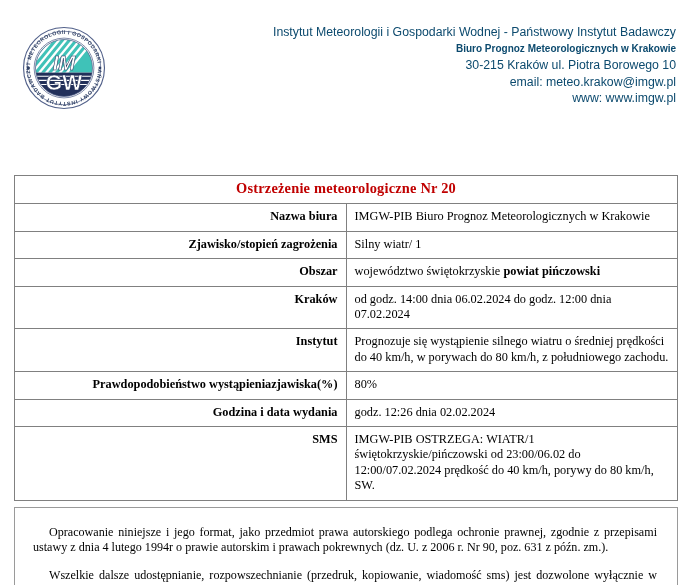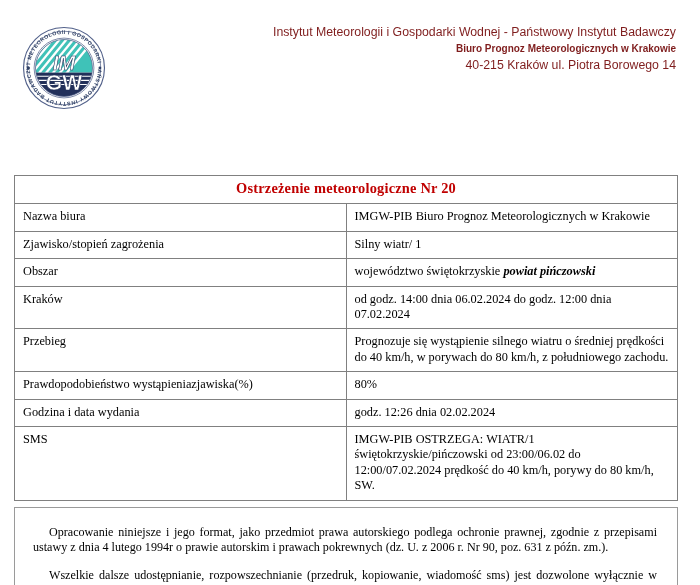--- a/index.html
+++ b/index.html
@@ -29,21 +29,21 @@
     flex: 0 0 100px;
     display: flex;
     justify-content: center;
     align-items: flex-start;
     padding-top: 8px;
   }
   .header-text {
     flex: 1;
     text-align: right;
     font-family: "Liberation Sans", sans-serif;
-    color: #7f1d1d;
+    color: #0c4a6e;
     font-size: 12.3px;
     line-height: 16.6px;
     padding-top: 10px;
     padding-right: 2px;
   }
   .header-text .strong {
     font-weight: bold;
     font-size: 10px;
   }
 
@@ -58,36 +58,37 @@
   }
   table.warning td {
     border: 1px solid #808080;
     padding: 5px 8px 6px 8px;
     vertical-align: top;
     font-size: 12.3px;
     line-height: 15.4px;
   }
   td.label {
     width: 178px;
-    font-weight: normal;
+    font-weight: bold;
+    text-align: right;
   }
   td.value {
     font-weight: normal;
   }
   td.title-cell {
     text-align: center;
     padding: 7px 4px 8px 4px;
   }
   .doc-title {
     color: #c00000;
     font-weight: bold;
     font-size: 14.4px;
     letter-spacing: 0.2px;
   }
-  .bold-inline { font-weight: bold; font-style: italic; }
+  .bold-inline { font-weight: bold; }
 
   
   .footer-note {
     margin: 6px 22px 0 14px;
     width: 664px;
     box-sizing: border-box;
     border: 1px solid #9a9a9a;
     padding: 5px 8px 6px 6px;
     font-size: 12.1px;
     line-height: 15.6px;
@@ -150,21 +151,23 @@
       <circle cx="100" cy="100" r="62" fill="none" stroke="#52618a" stroke-width="1.6"></circle>
 
       <text x="100" y="104" text-anchor="middle" font-family="Liberation Sans, sans-serif" font-size="44" font-weight="bold" fill="#ffffff" font-style="italic" stroke="#22305a" stroke-width="1.2">IM</text>
       <text x="100" y="148" text-anchor="middle" font-family="Liberation Sans, sans-serif" font-size="46" font-weight="bold" fill="#ffffff" stroke="#22305a" stroke-width="1.2">GW</text>
     </svg>
   </div>
 
   <div class="header-text">
     <div>Instytut Meteorologii i Gospodarki Wodnej - Państwowy Instytut Badawczy</div>
     <div class="strong">Biuro Prognoz Meteorologicznych w Krakowie</div>
-    <div>40-215 Kraków ul. Piotra Borowego 14</div>
+    <div>30-215 Kraków ul. Piotra Borowego 10</div>
+    <div>email: meteo.krakow@imgw.pl</div>
+    <div>www: www.imgw.pl</div>
   </div>
 
 </div>
 
 <div class="table-wrap">
   <table class="warning">
     <tbody>
       <tr>
         <td class="title-cell" colspan="2">
           <span class="doc-title">Ostrzeżenie meteorologiczne Nr 20</span>
@@ -185,21 +188,21 @@
         <td class="label">Obszar</td>
         <td class="value"><span>województwo świętokrzyskie </span><span class="bold-inline">powiat pińczowski</span></td>
       </tr>
 
       <tr>
         <td class="label">Kraków</td>
         <td class="value">od godz. 14:00 dnia 06.02.2024 do godz. 12:00 dnia 07.02.2024</td>
       </tr>
 
       <tr>
-        <td class="label">Przebieg</td>
+        <td class="label">Instytut</td>
         <td class="value">Prognozuje się wystąpienie silnego wiatru o średniej  prędkości  do 40 km/h, w porywach do 80 km/h, z południowego zachodu.</td>
       </tr>
 
       <tr>
         <td class="label">Prawdopodobieństwo wystąpieniazjawiska(%)</td>
         <td class="value">80%</td>
       </tr>
 
 
       <tr>

